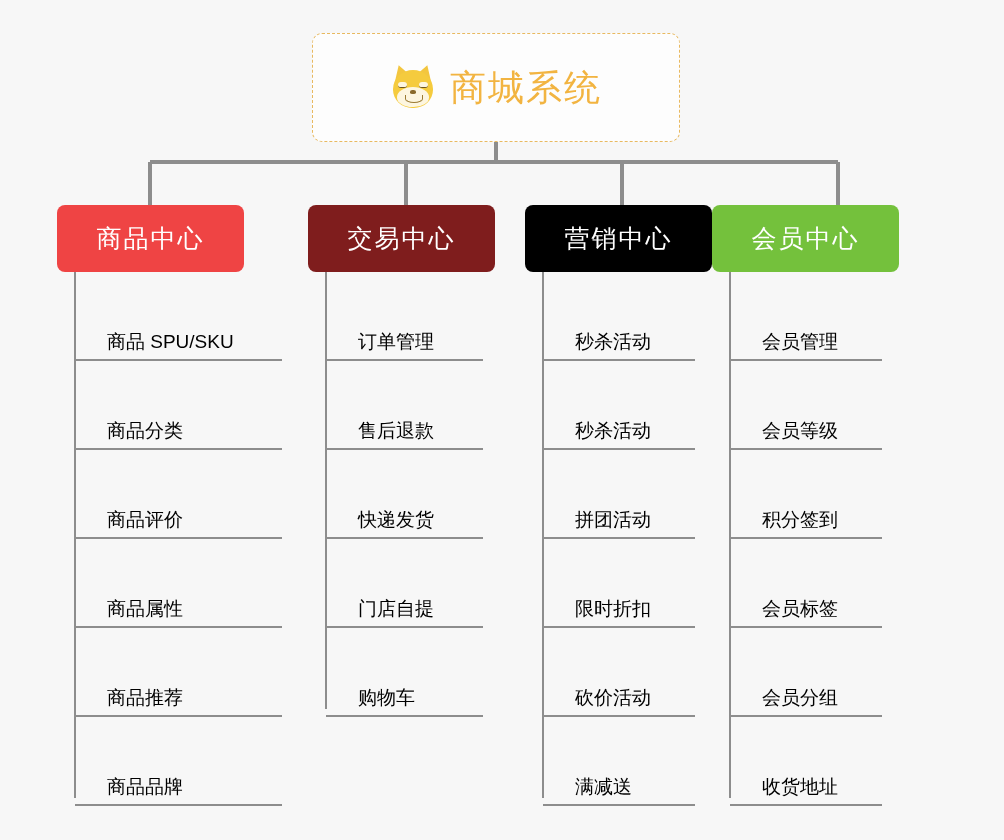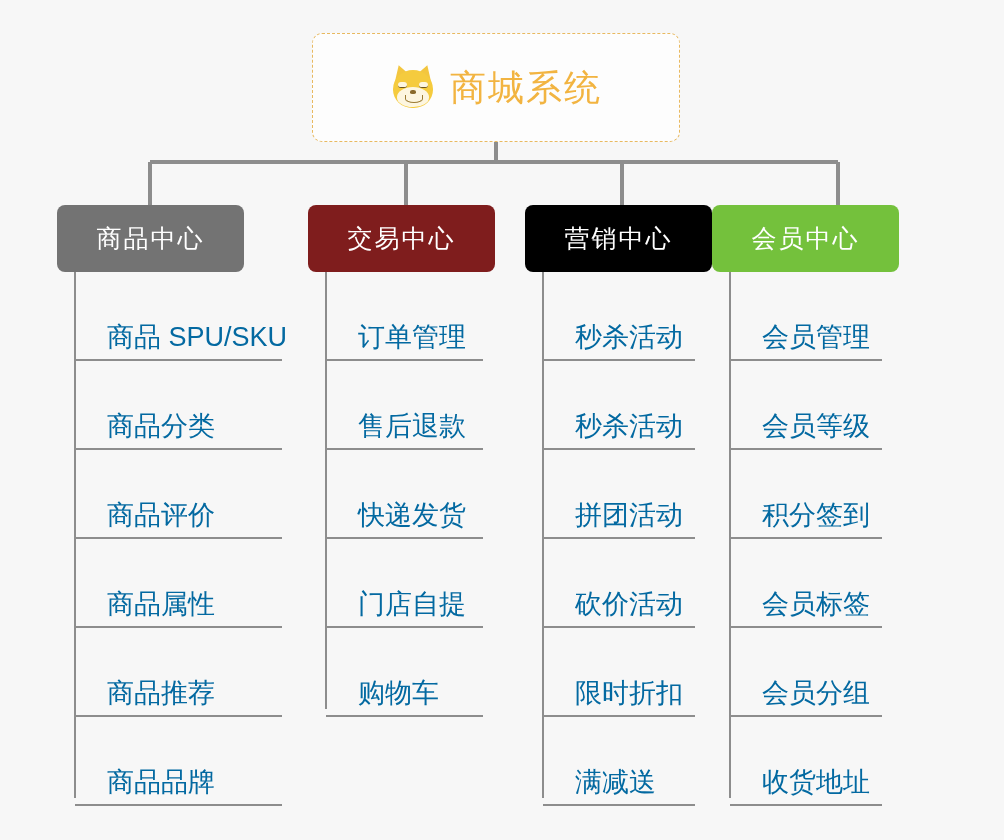--- a/index.html
+++ b/index.html
@@ -159,22 +159,22 @@
   .leaf-item {
     position: relative;
     height: 89px;
     box-sizing: border-box;
     display: flex;
     align-items: flex-end;
     padding-left: 50px;
     padding-bottom: 5px;
   }
   .leaf-label {
-    font-size: 27px;
-    color: #0369a1;
+    font-size: 19px;
+    color: #000000;
     white-space: nowrap;
     line-height: 1.1;
     padding-bottom: 3px;
   }
   
   .leaf-underline {
     position: absolute;
     left: 18px;
     bottom: 0;
     height: 2px;
@@ -208,21 +208,21 @@
       <span class="muzzle"></span>
       <span class="eye left"></span>
       <span class="eye right"></span>
       <span class="nose"></span>
       <span class="mouth"></span>
     </span>
     <span class="root-title">商城系统</span>
   </div>
 
   <div class="branch" id="branch-0" style="left:57px;">
-    <div class="branch-header" id="branch-head-0" style="width: 187px; background: #737373;">商品中心</div>
+    <div class="branch-header" id="branch-head-0" style="width: 187px; background: #ef4444;">商品中心</div>
     <div class="leaf-list" id="leaf-list-0">
         <div class="leaf-item">
           <span class="leaf-label">商品 SPU/SKU</span>
           <span class="leaf-underline" style="width: 207px;"></span>
         </div>
         <div class="leaf-item">
           <span class="leaf-label">商品分类</span>
           <span class="leaf-underline" style="width: 207px;"></span>
         </div>
         <div class="leaf-item">
@@ -279,25 +279,25 @@
         </div>
         <div class="leaf-item">
           <span class="leaf-label">秒杀活动</span>
           <span class="leaf-underline" style="width: 152px;"></span>
         </div>
         <div class="leaf-item">
           <span class="leaf-label">拼团活动</span>
           <span class="leaf-underline" style="width: 152px;"></span>
         </div>
         <div class="leaf-item">
+          <span class="leaf-label">限时折扣</span>
+          <span class="leaf-underline" style="width: 152px;"></span>
+        </div>
+        <div class="leaf-item">
           <span class="leaf-label">砍价活动</span>
-          <span class="leaf-underline" style="width: 152px;"></span>
-        </div>
-        <div class="leaf-item">
-          <span class="leaf-label">限时折扣</span>
           <span class="leaf-underline" style="width: 152px;"></span>
         </div>
         <div class="leaf-item">
           <span class="leaf-label">满减送</span>
           <span class="leaf-underline" style="width: 152px;"></span>
         </div>
       </div>
   </div>
 
   <div class="branch" id="branch-3" style="left:712px;">

